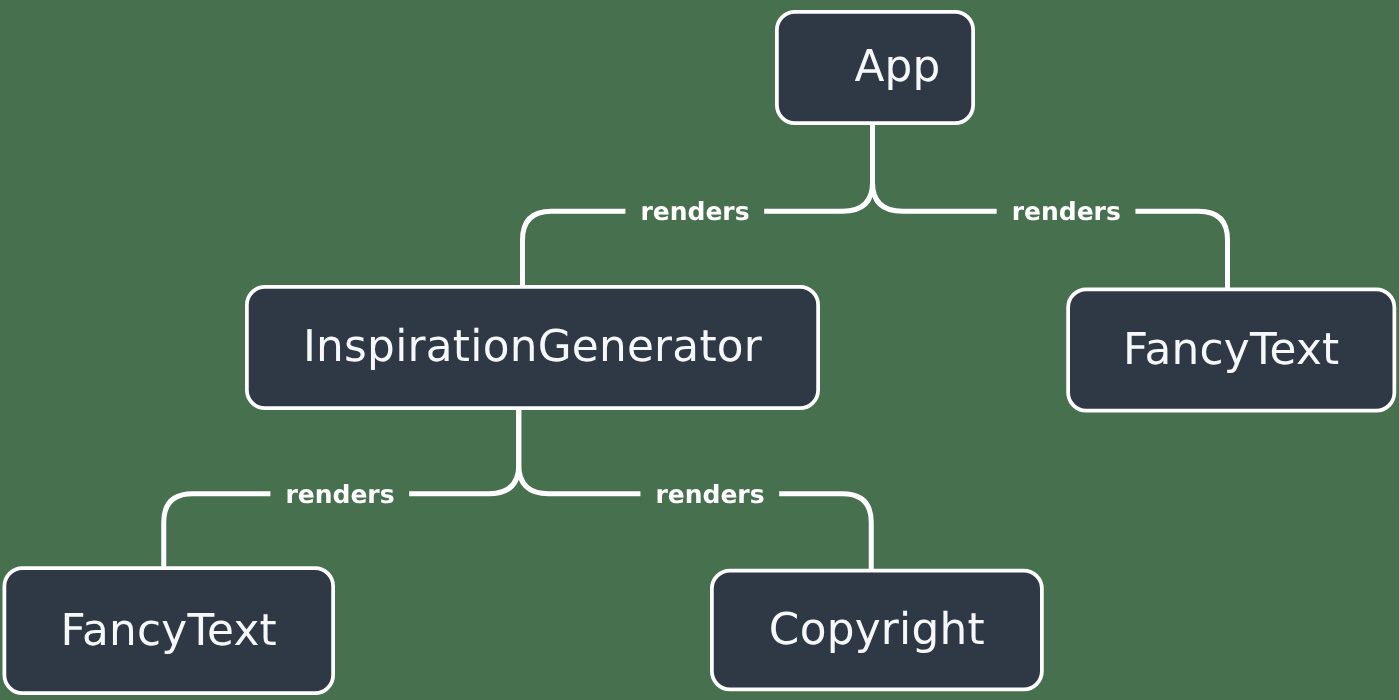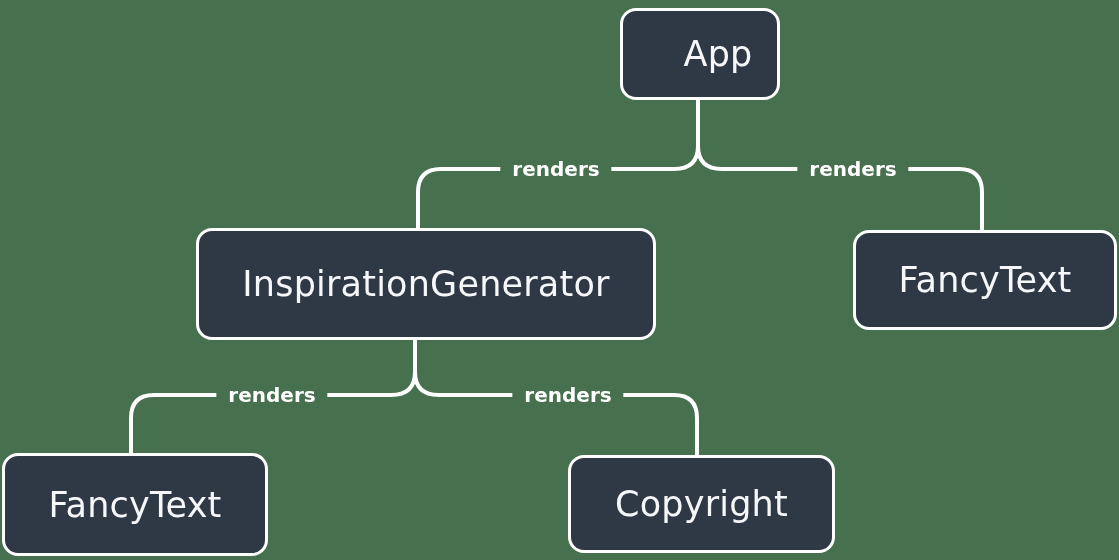--- a/index.html
+++ b/index.html
@@ -67,21 +67,21 @@
   <div id="labels-layer">
       <div class="edge-label" style="left: 556px; top: 169px;">renders</div>
       <div class="edge-label" style="left: 853px; top: 169px;">renders</div>
       <div class="edge-label" style="left: 272px; top: 395px;">renders</div>
       <div class="edge-label" style="left: 568px; top: 395px;">renders</div>
     </div>
   <div id="nodes-layer">
       <div class="node" style="left: 620px; top: 8px; width: 160px; height: 92px; padding-left: 36px;">
         <span>App</span>
       </div>
-      <div class="node" style="left: 196px; top: 228px; width: 460px; height: 112px;">
+      <div class="node" style="left: 196px; top: 228px; width: 460px; height: 100px;">
         <span>InspirationGenerator</span>
       </div>
       <div class="node" style="left: 853px; top: 230px; width: 264px; height: 100px;">
         <span>FancyText</span>
       </div>
       <div class="node" style="left: 2px; top: 453px; width: 266px; height: 103px;">
         <span>FancyText</span>
       </div>
       <div class="node" style="left: 568px; top: 455px; width: 267px; height: 98px;">
         <span>Copyright</span>

